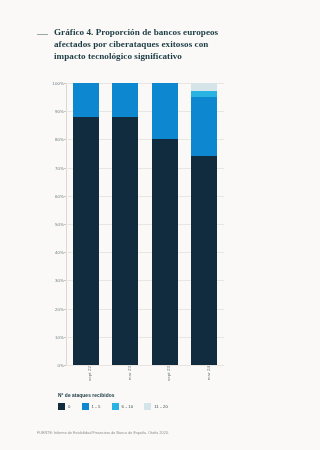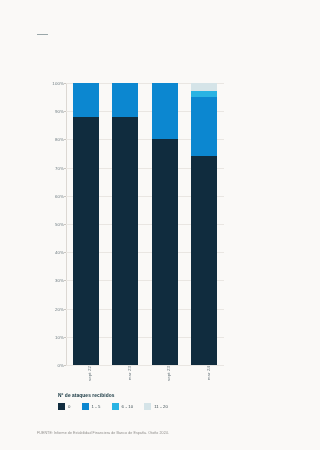--- a/index.html
+++ b/index.html
@@ -186,20 +186,21 @@
     color: #8d8b88;
     letter-spacing: .08px;
     white-space: nowrap;
   }
 </style>
 </head>
 <body>
 
 <div class="title-block">
   <div class="title-dash"></div>
+  <div class="title-text">Gráfico 4. Proporción de bancos europeos afectados por ciberataques exitosos con impacto tecnológico significativo</div>
 </div>
 
 <div class="plot-wrap">
   <div class="axis-line-y"></div>
   <div class="axis-line-x"></div>
   <div id="gridlines">
       <div class="gridline" style="top: 365px;"></div>
       <div class="tickmark" style="top: 365px;"></div>
       <div class="gridline" style="top: 336.8px;"></div>
       <div class="tickmark" style="top: 336.8px;"></div>

